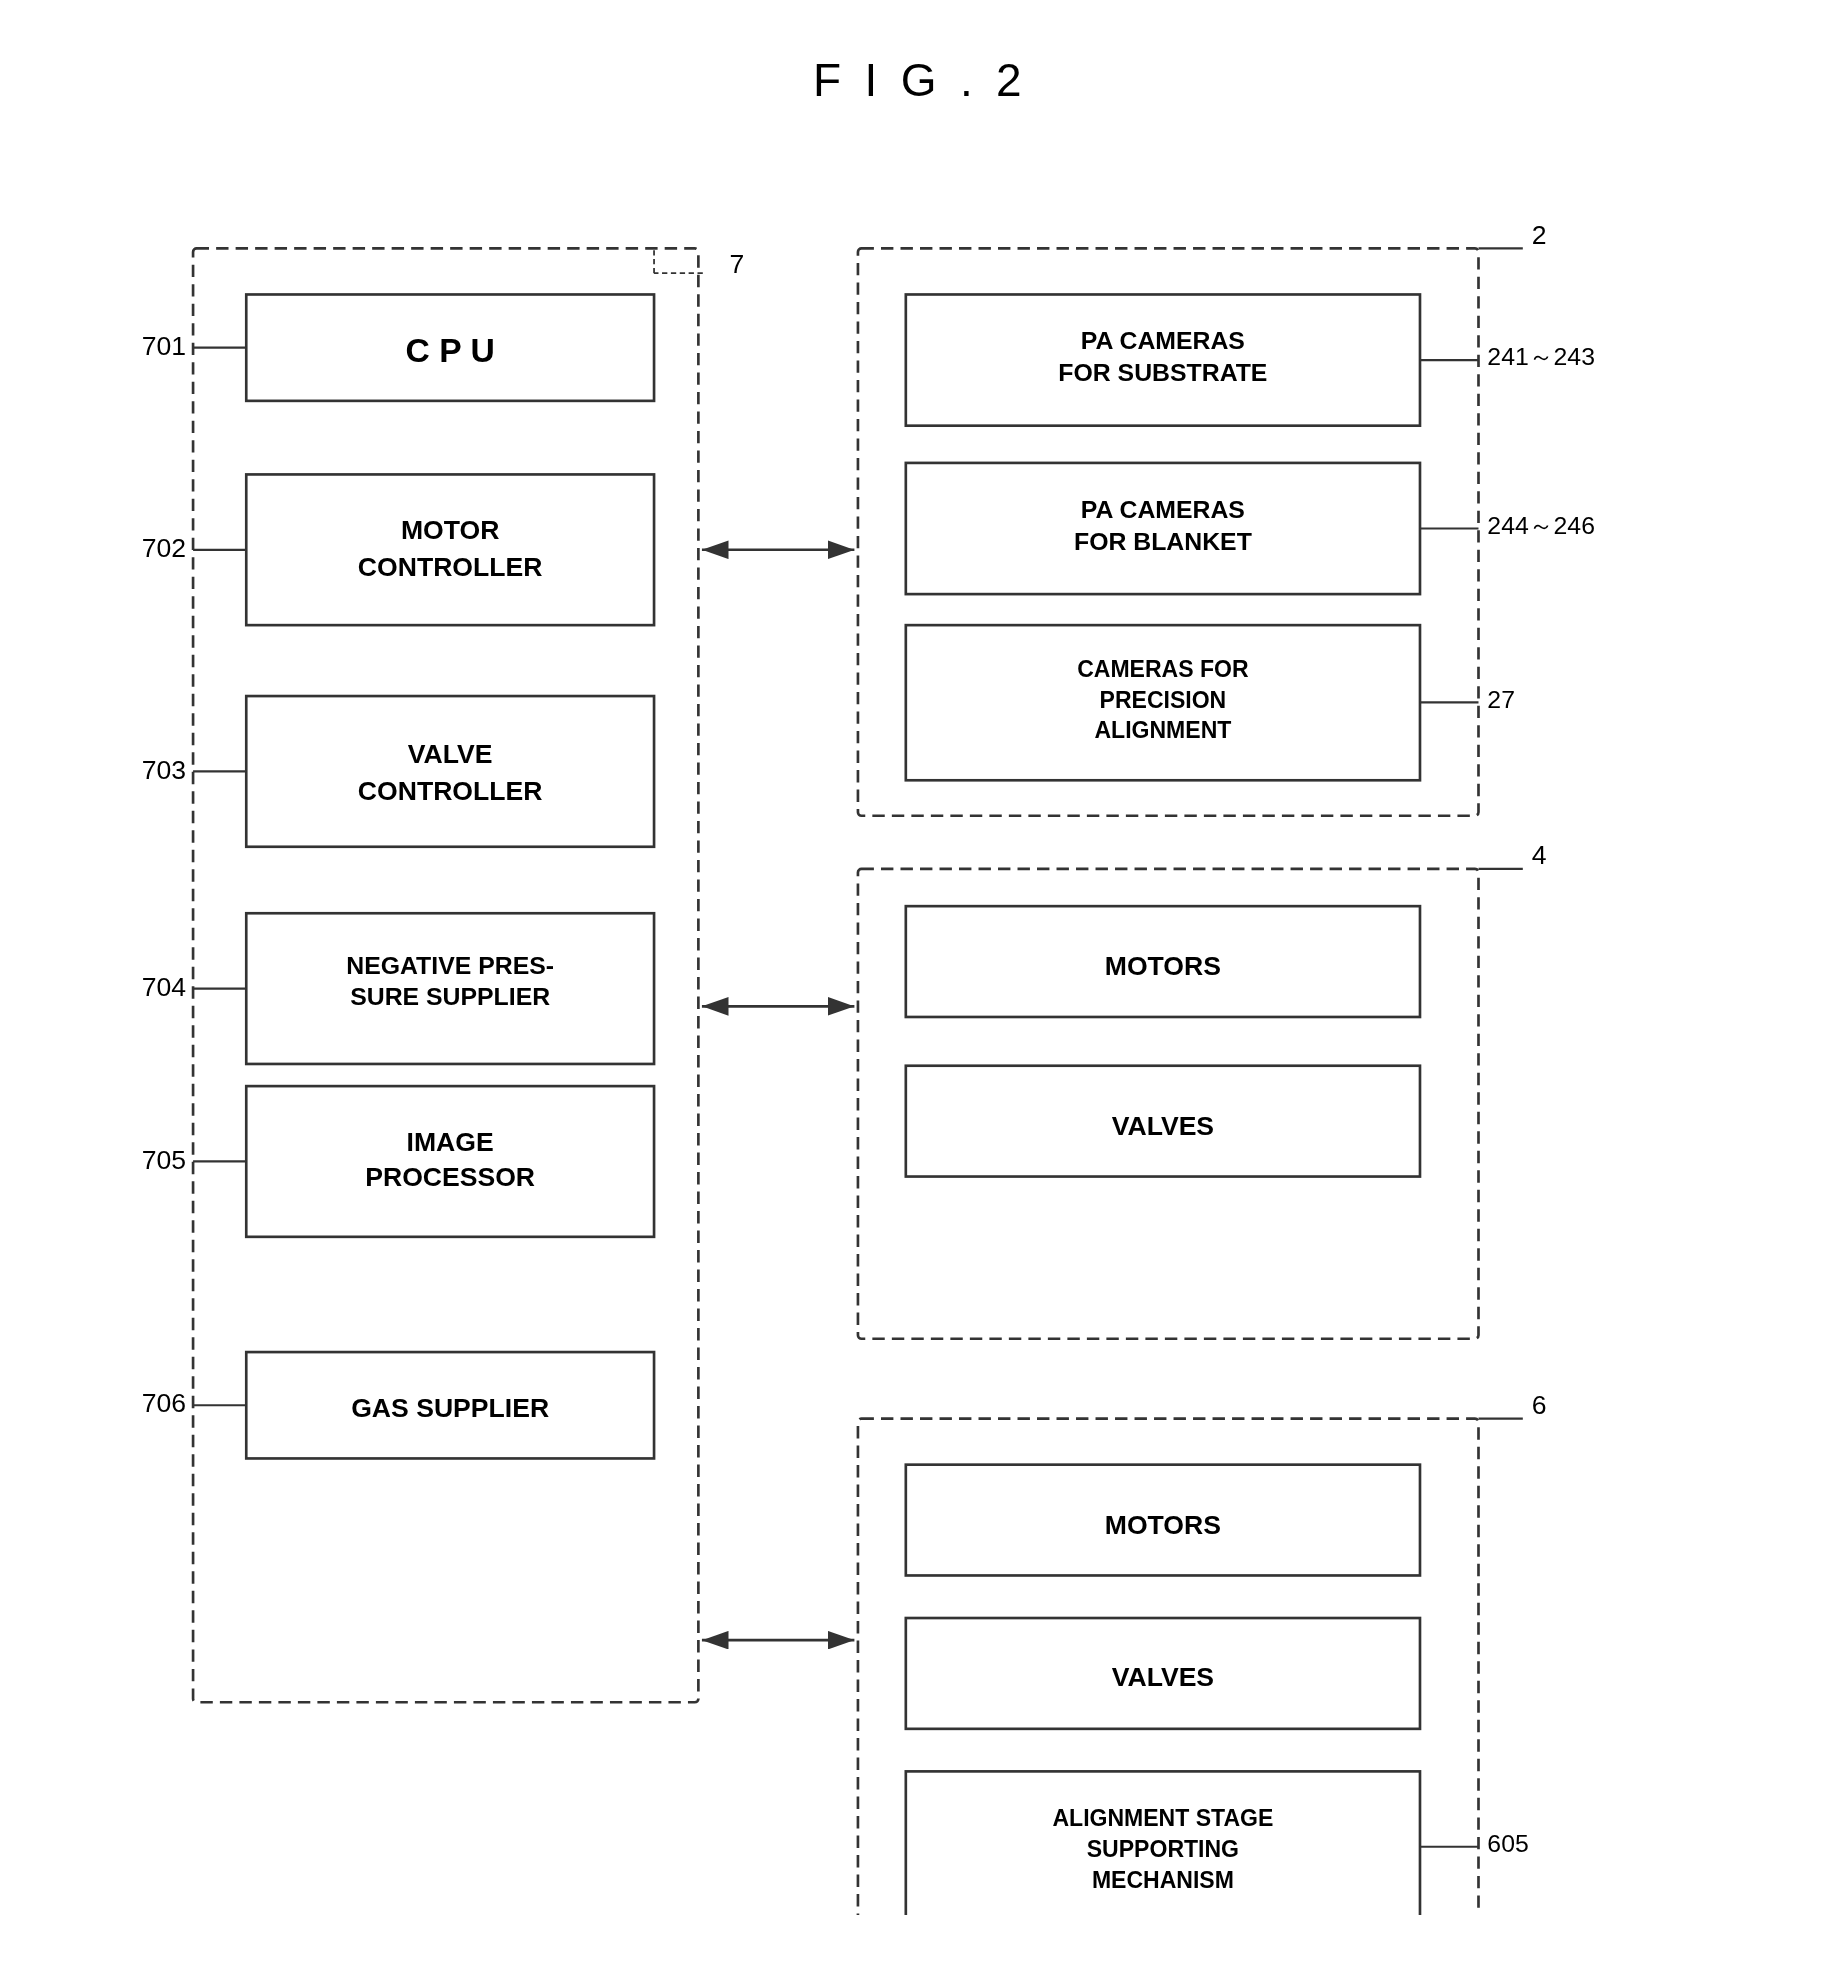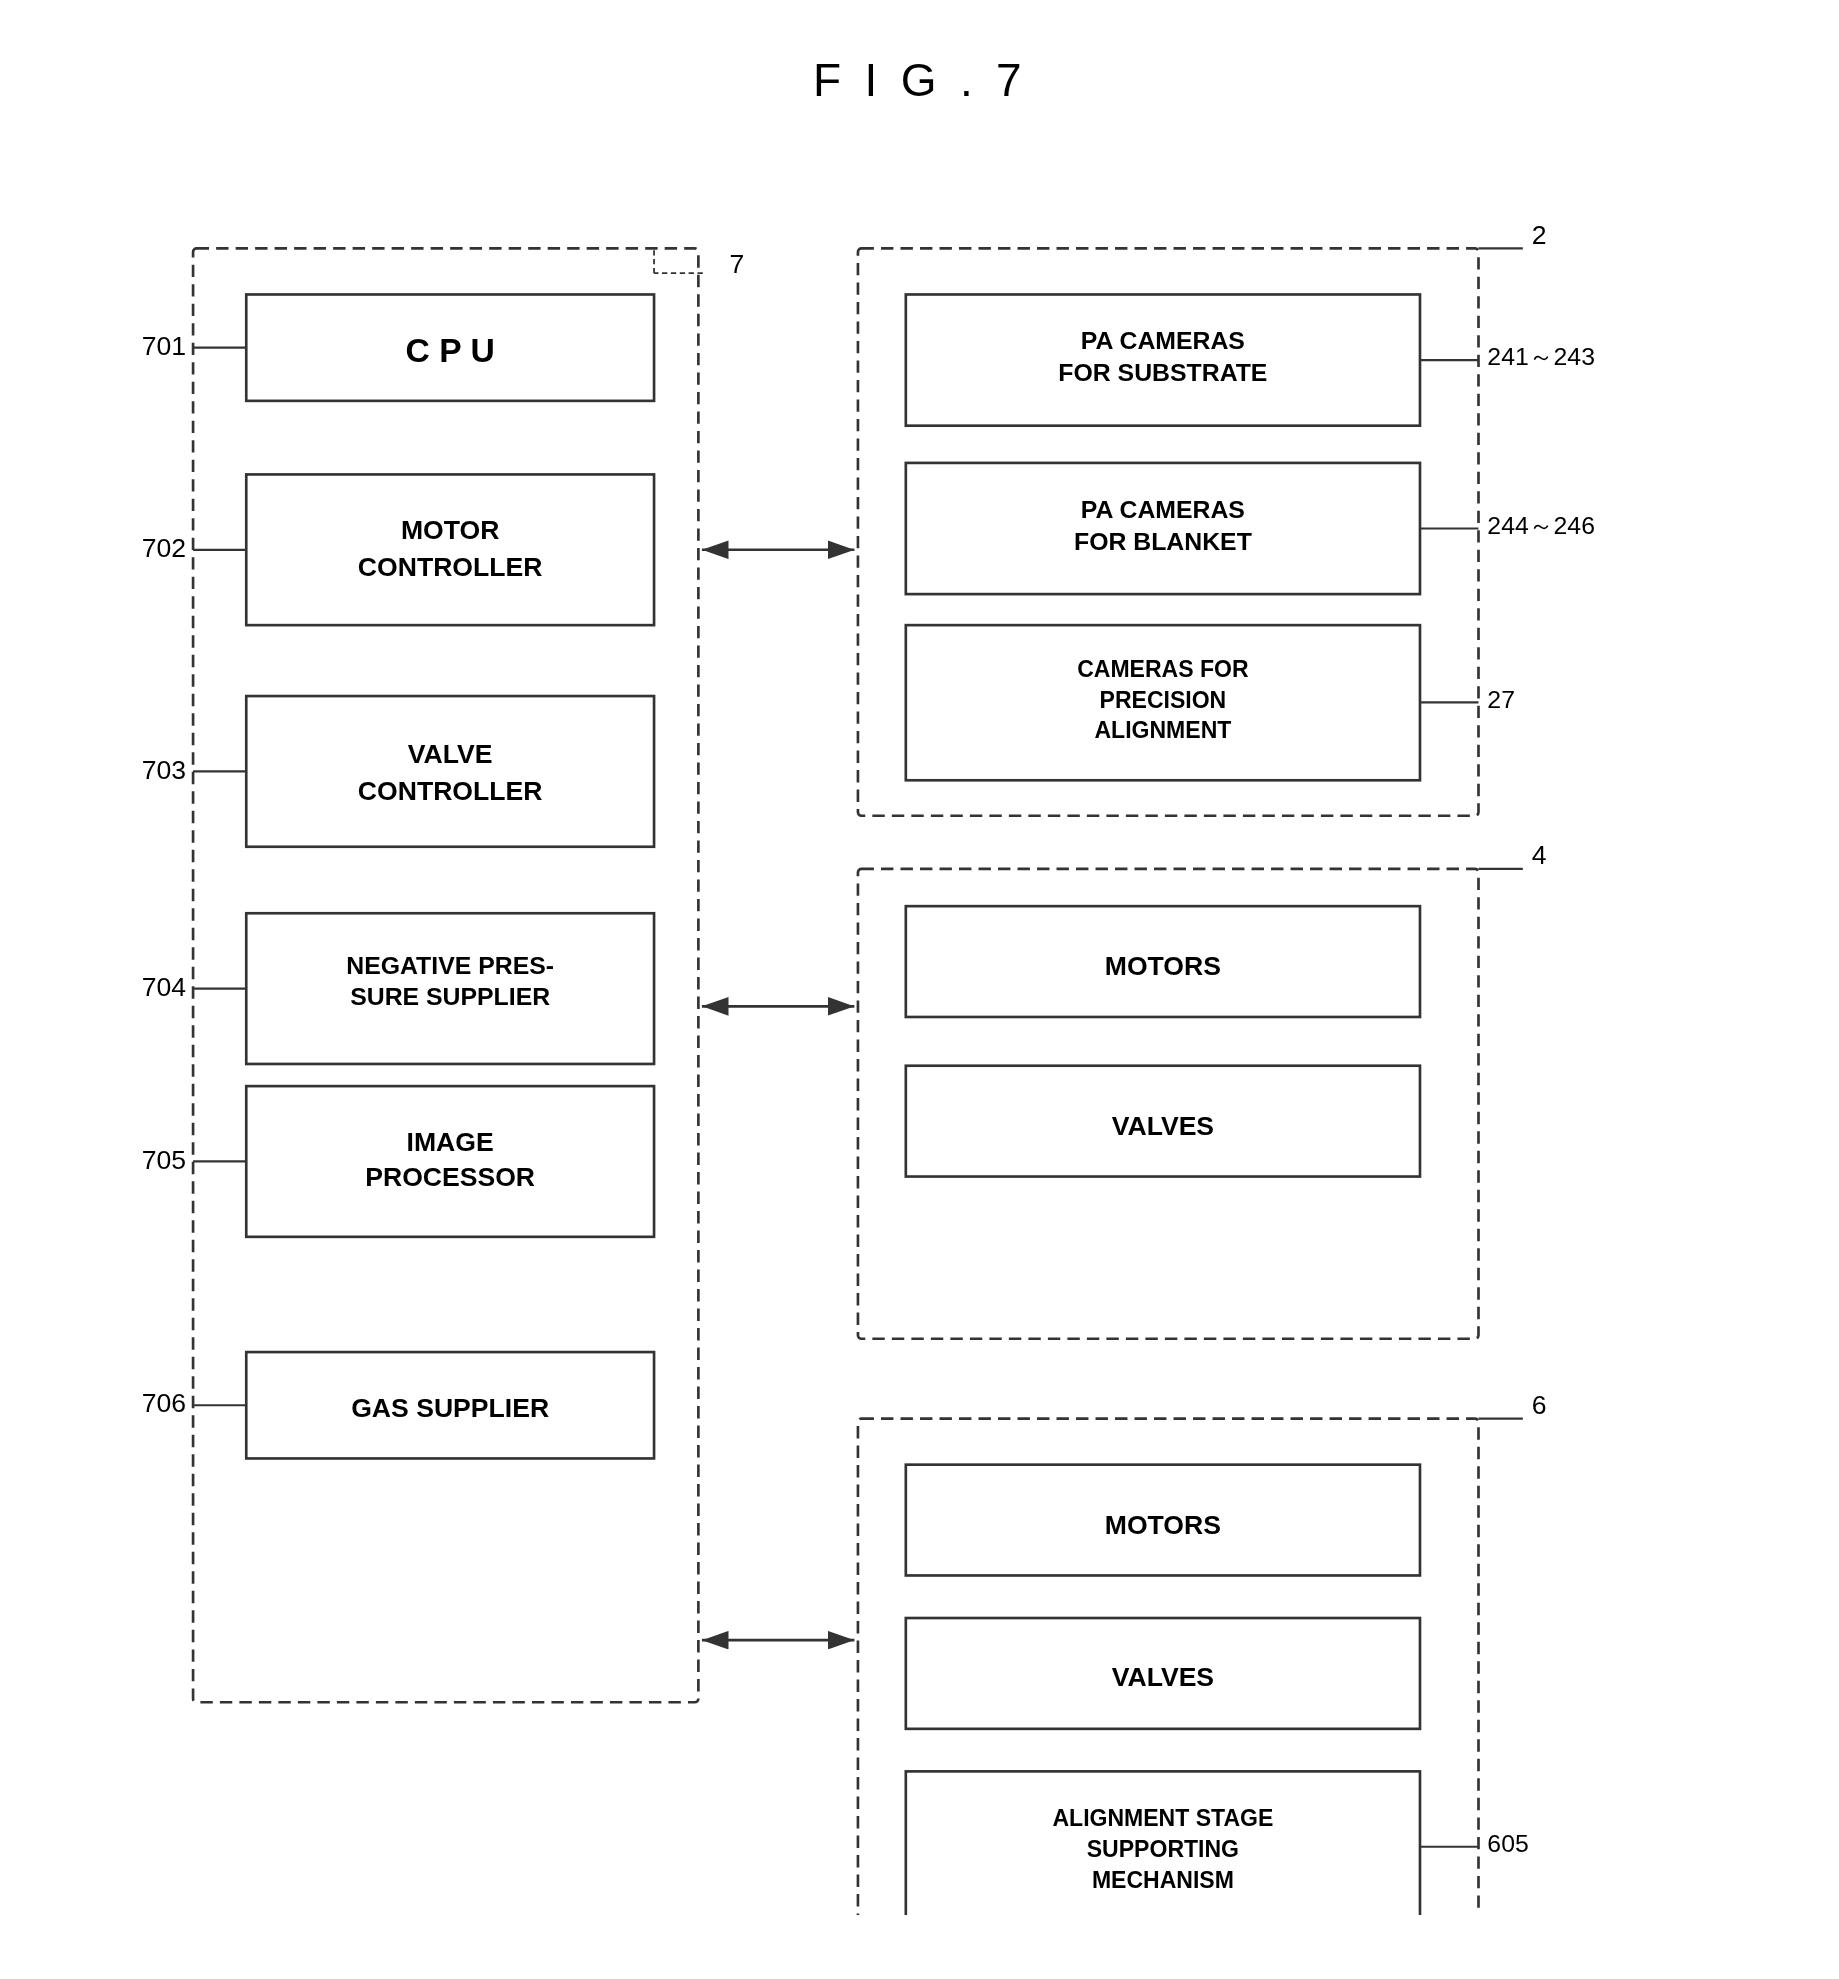--- a/index.html
+++ b/index.html
@@ -30,21 +30,21 @@
       position: absolute;
       top: 0; left: 0;
       width: 100%;
       height: 100%;
       pointer-events: none;
     }
   </style>
 </head>
 <body>
 
-<div class="page-title">F I G .  7</div>
+<div class="page-title">F I G .  2</div>
 
 <div class="diagram-container">
   <svg class="arrow-svg" xmlns="http://www.w3.org/2000/svg" viewBox="0 0 1800 2000" width="1596" height="1773">
     <defs>
       <marker id="arrow-right" markerWidth="10" markerHeight="7" refX="10" refY="3.5" orient="auto">
         <polygon points="0 0, 10 3.5, 0 7" fill="#333"></polygon>
       </marker>
       <marker id="arrow-left" markerWidth="10" markerHeight="7" refX="0" refY="3.5" orient="auto">
         <polygon points="10 0, 0 3.5, 10 7" fill="#333"></polygon>
       </marker>

